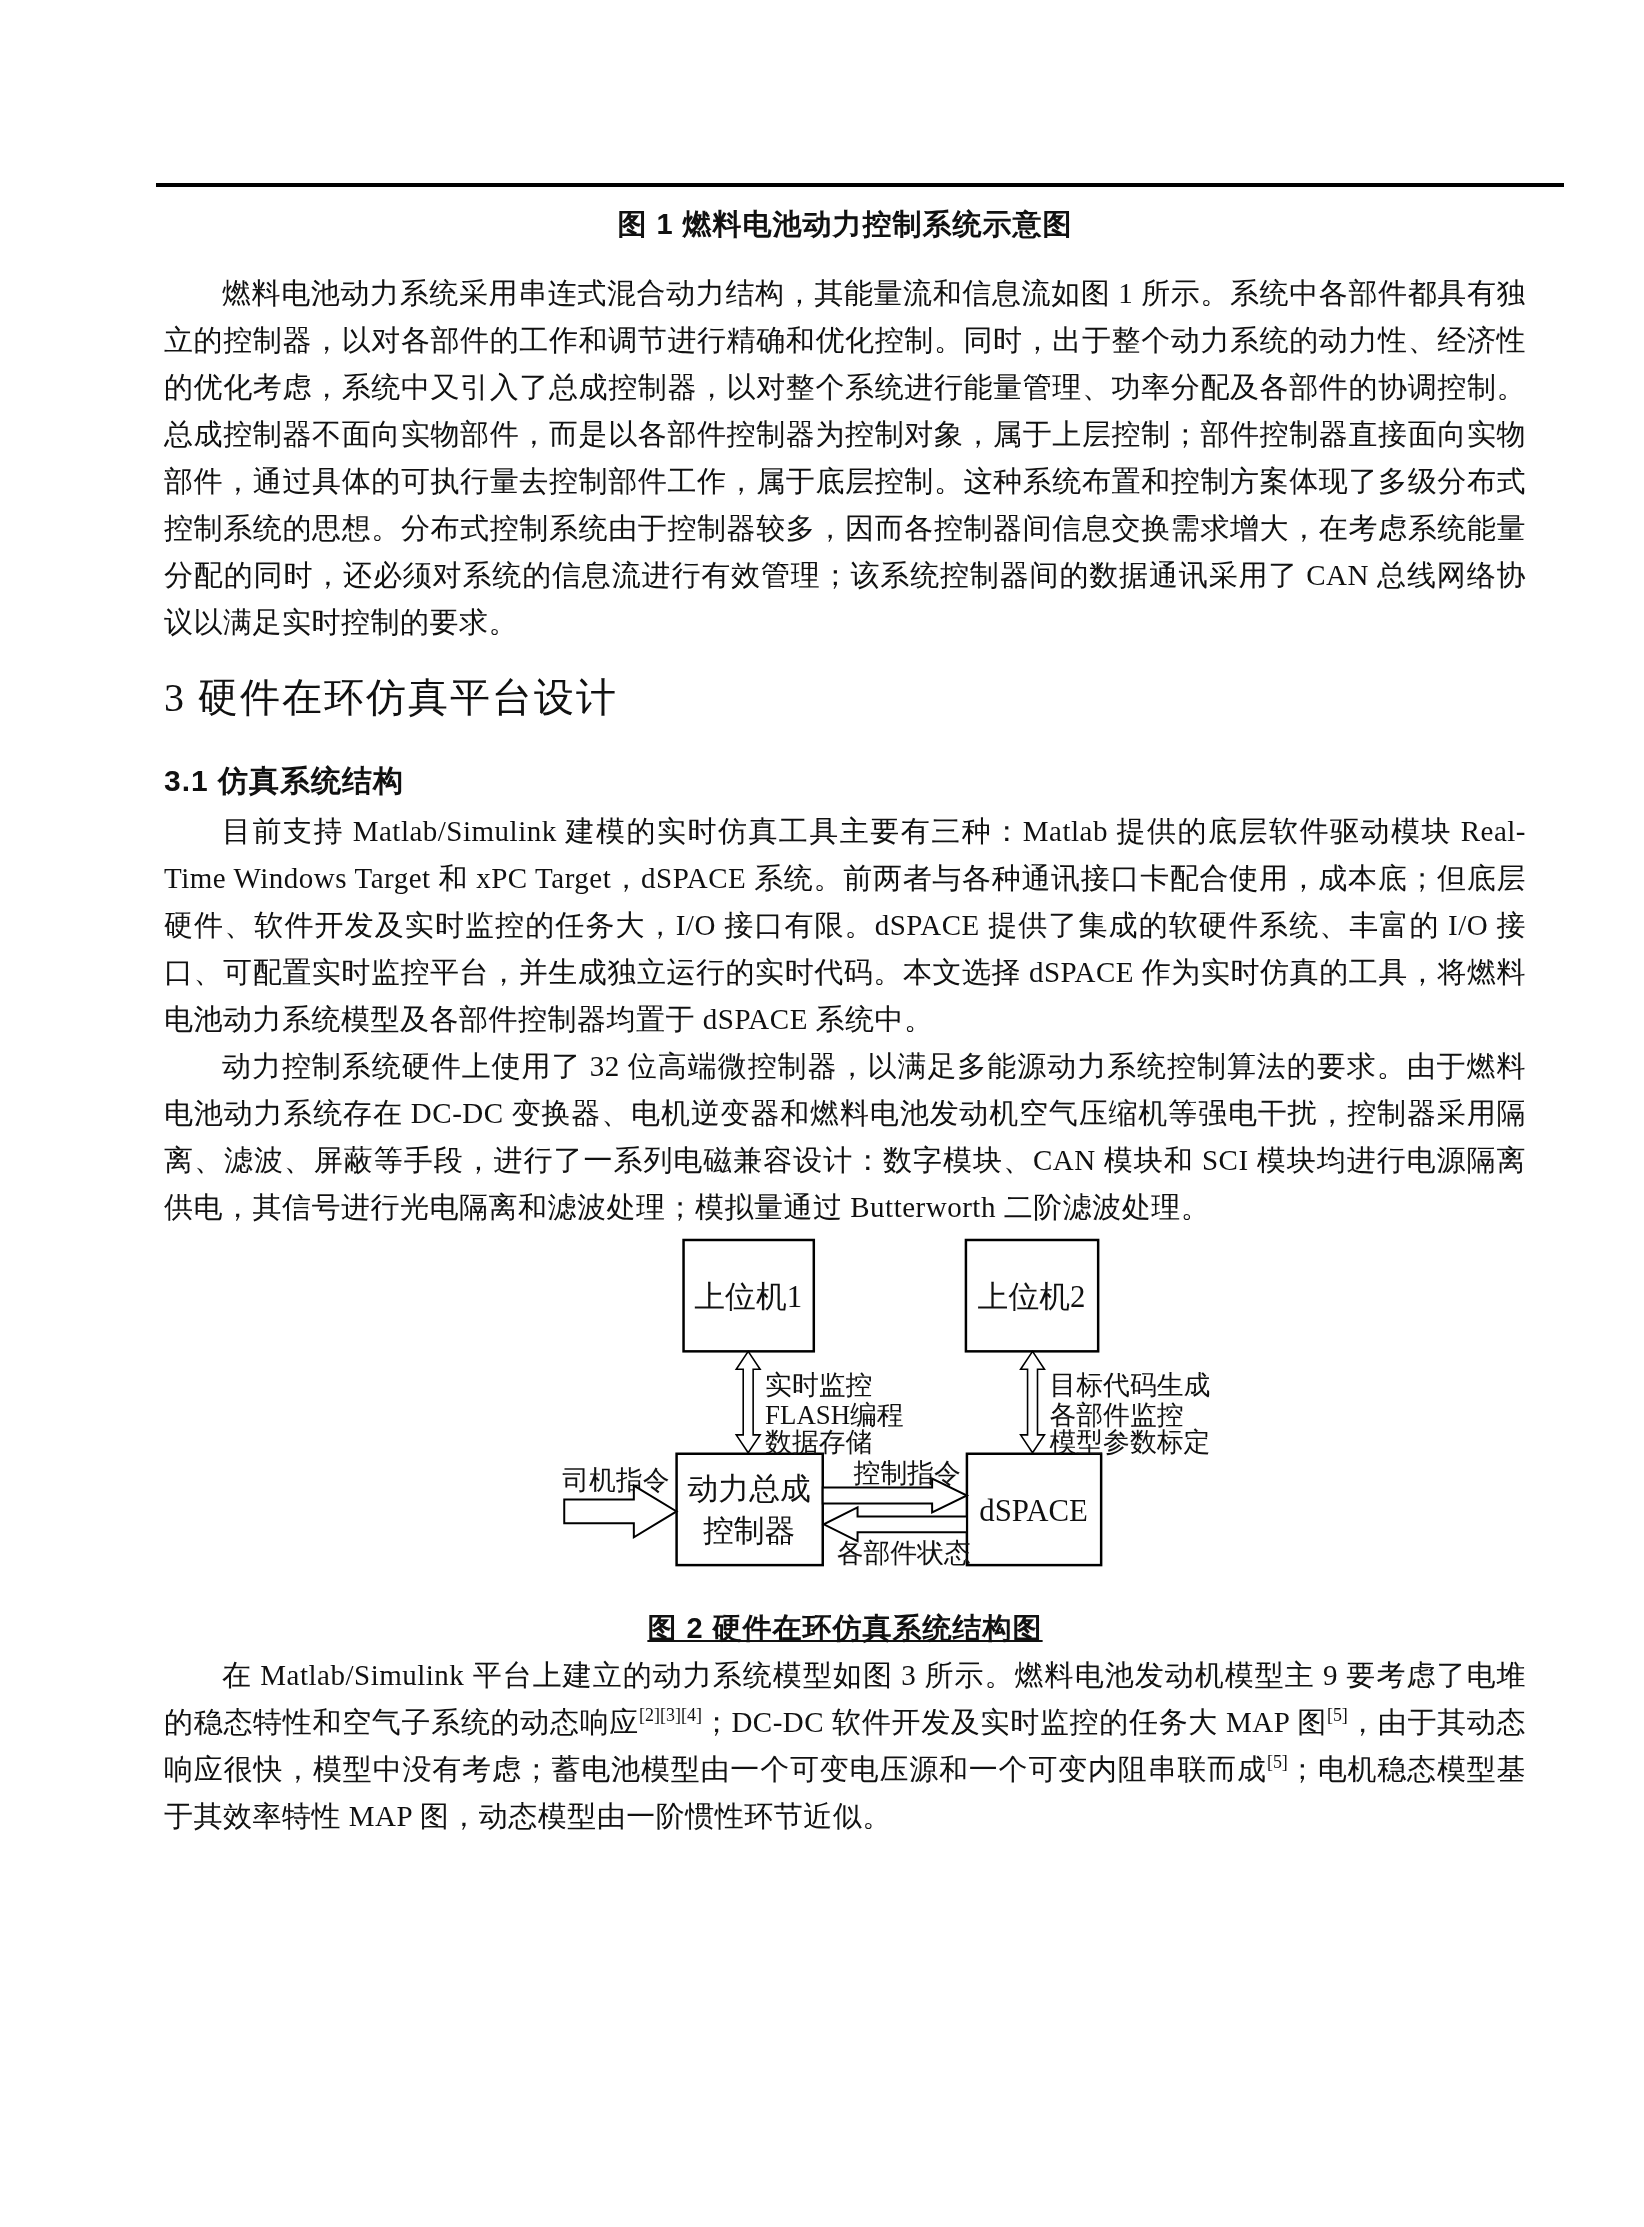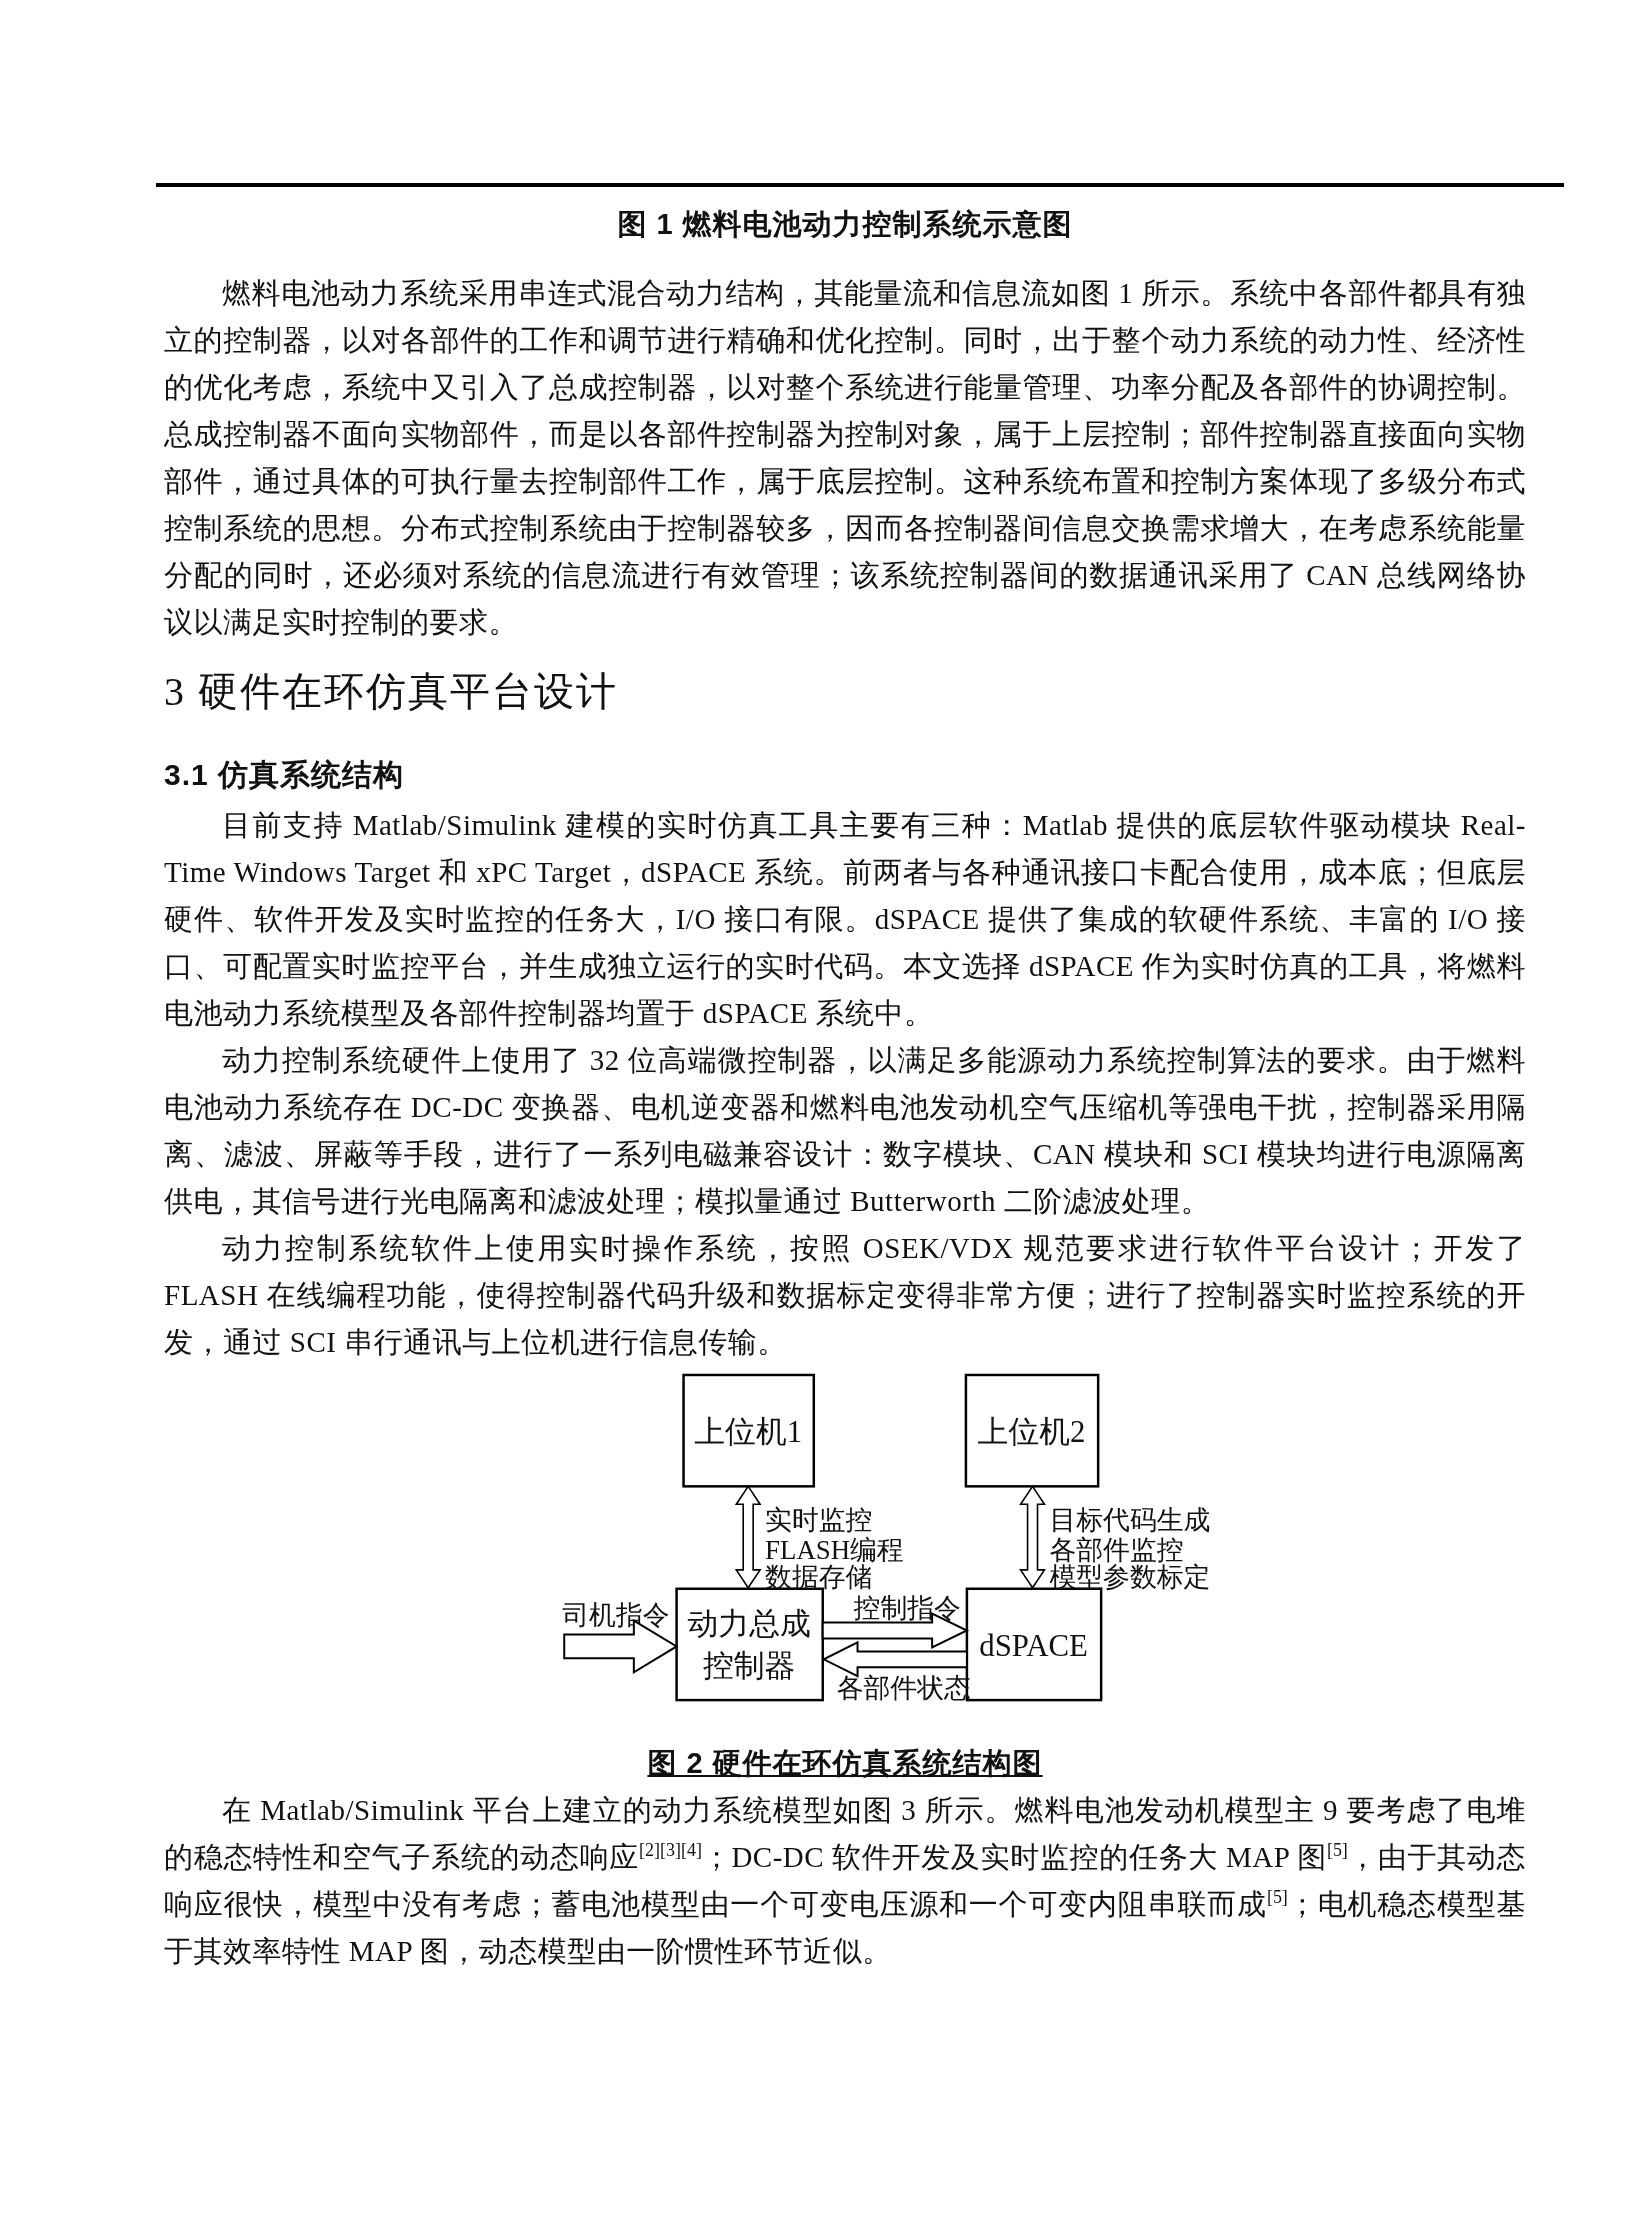--- a/index.html
+++ b/index.html
@@ -39,21 +39,21 @@
   .para {
     text-align: justify;
     text-indent: 2em;
     letter-spacing: 0.5px;
   }
   .h2 {
     font-family: "Liberation Serif", "DejaVu Serif", serif;
     font-weight: normal;
     font-size: 40px;
     line-height: 56px;
-    margin-top: 18px;
+    margin-top: 24px;
     margin-bottom: 34px;
     letter-spacing: 2px;
   }
   .h3 {
     font-family: "Liberation Sans", "DejaVu Sans", sans-serif;
     font-weight: bold;
     font-size: 30px;
     line-height: 42px;
     margin-bottom: 6px;
     letter-spacing: 1px;
@@ -98,21 +98,20 @@
     <div class="fig-caption fig1-caption">图 1 燃料电池动力控制系统示意图</div>
 
     <p class="para">燃料电池动力系统采用串连式混合动力结构，其能量流和信息流如图 1 所示。系统中各部件都具有独立的控制器，以对各部件的工作和调节进行精确和优化控制。同时，出于整个动力系统的动力性、经济性的优化考虑，系统中又引入了总成控制器，以对整个系统进行能量管理、功率分配及各部件的协调控制。总成控制器不面向实物部件，而是以各部件控制器为控制对象，属于上层控制；部件控制器直接面向实物部件，通过具体的可执行量去控制部件工作，属于底层控制。这种系统布置和控制方案体现了多级分布式控制系统的思想。分布式控制系统由于控制器较多，因而各控制器间信息交换需求增大，在考虑系统能量分配的同时，还必须对系统的信息流进行有效管理；该系统控制器间的数据通讯采用了 CAN 总线网络协议以满足实时控制的要求。</p>
 
     <div class="h2">3 硬件在环仿真平台设计</div>
 
     <div class="h3">3.1 仿真系统结构</div>
 
     <p class="para">目前支持 Matlab/Simulink 建模的实时仿真工具主要有三种：Matlab 提供的底层软件驱动模块 Real-Time Windows Target 和 xPC Target，dSPACE 系统。前两者与各种通讯接口卡配合使用，成本底；但底层硬件、软件开发及实时监控的任务大，I/O 接口有限。dSPACE 提供了集成的软硬件系统、丰富的 I/O 接口、可配置实时监控平台，并生成独立运行的实时代码。本文选择 dSPACE 作为实时仿真的工具，将燃料电池动力系统模型及各部件控制器均置于 dSPACE 系统中。</p>
     <p class="para">动力控制系统硬件上使用了 32 位高端微控制器，以满足多能源动力系统控制算法的要求。由于燃料电池动力系统存在 DC-DC 变换器、电机逆变器和燃料电池发动机空气压缩机等强电干扰，控制器采用隔离、滤波、屏蔽等手段，进行了一系列电磁兼容设计：数字模块、CAN 模块和 SCI 模块均进行电源隔离供电，其信号进行光电隔离和滤波处理；模拟量通过 Butterworth 二阶滤波处理。</p>
-    <p class="para">动力控制系统软件上使用实时操作系统，按照 OSEK/VDX 规范要求进行软件平台设计；开发了 FLASH 在线编程功能，使得控制器代码升级和数据标定变得非常方便；进行了控制器实时监控系统的开发，通过 SCI 串行通讯与上位机进行信息传输。</p>
 
     <div class="figure2">
       <svg width="1403" height="346" viewBox="0 0 1410 348" xmlns="http://www.w3.org/2000/svg">
 
         <rect class="svg-box" x="522" y="3" width="131" height="112"></rect>
         <text class="svg-box-label" x="587" y="70">上位机1</text>
 
         <rect class="svg-box" x="806" y="3" width="133" height="112"></rect>
         <text class="svg-box-label" x="872" y="70">上位机2</text>
 

